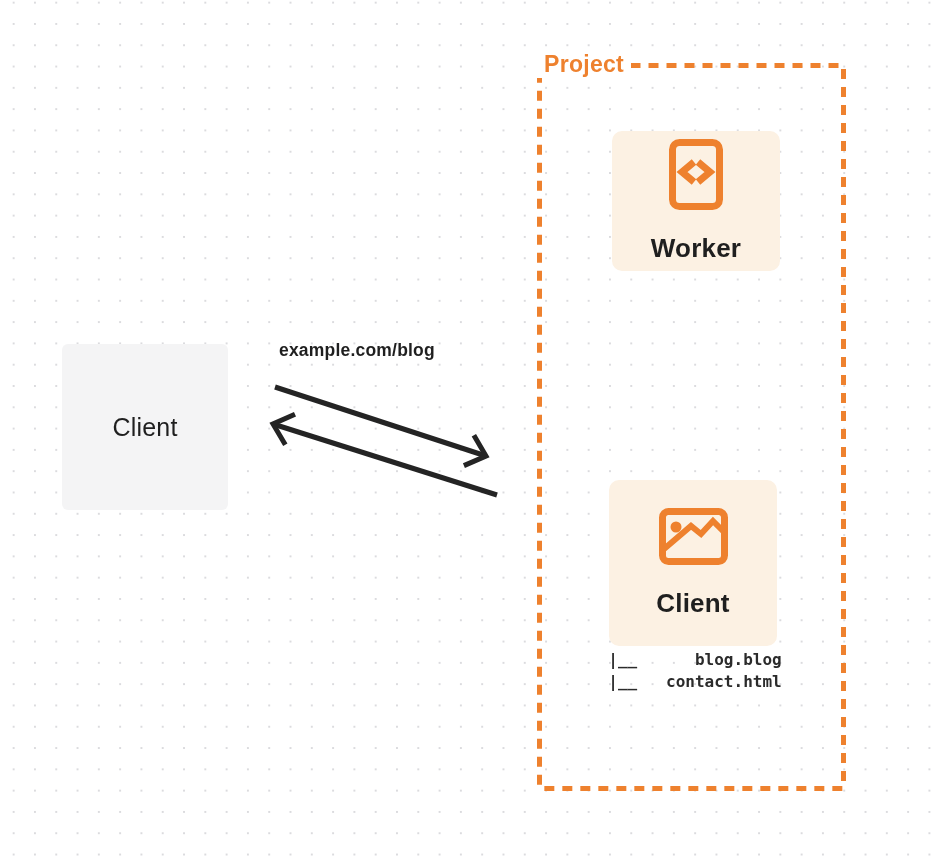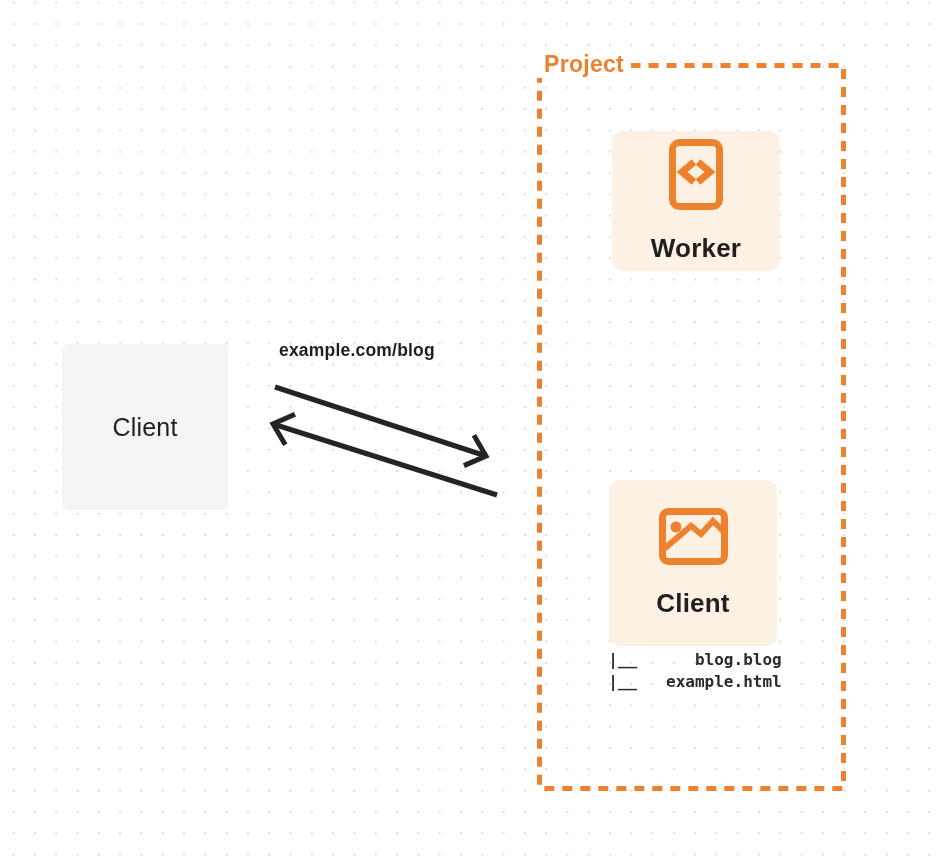--- a/index.html
+++ b/index.html
@@ -143,16 +143,16 @@
     <svg width="69" height="57" viewBox="0 0 69 57">
       <rect class="o-stroke" x="3.5" y="3.5" width="62" height="50" rx="6" stroke-width="7"></rect>
       <circle class="o-fill" cx="17" cy="19" r="5.5"></circle>
       <path class="o-stroke" d="M5,41 L32,18 L42,26 L54,13 L65,24" stroke-width="6" stroke-linejoin="miter"></path>
     </svg>
     <span class="card-label">Client</span>
   </div>
 
   <div class="tree">
     <div class="tree-line">  |__      blog.blog</div>
-    <div class="tree-line">  |__   example.html</div>
+    <div class="tree-line">  |__   contact.html</div>
   </div>
 
 </div>
 
 </body></html>

